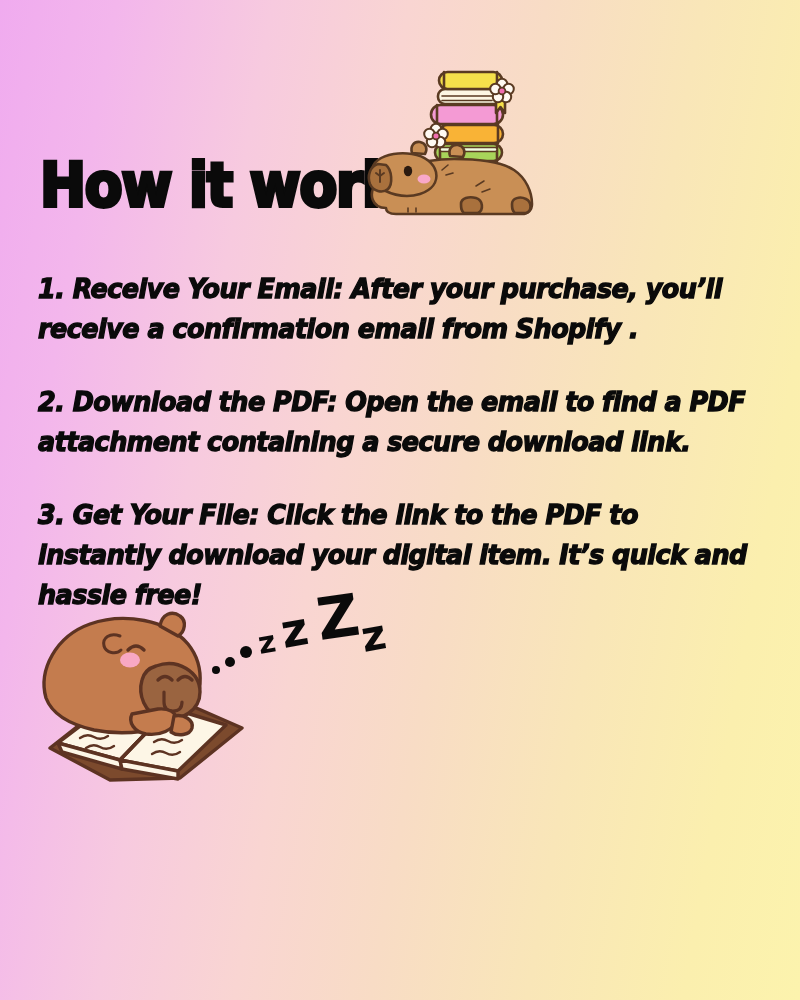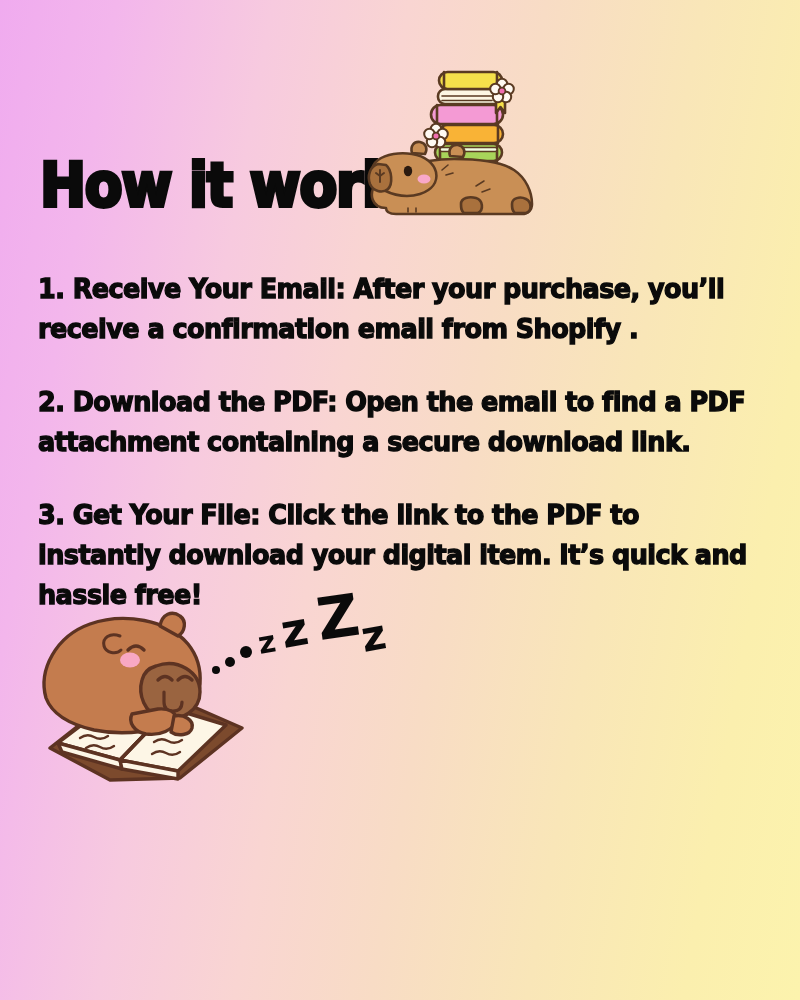--- a/index.html
+++ b/index.html
@@ -29,21 +29,21 @@
     letter-spacing: -1.2px;
     color: #0a0a0a;
     line-height: 60px;
     transform: scaleY(1.12) scaleX(1.02);
     transform-origin: left top;
     -webkit-text-stroke: 3.5px #0a0a0a;
     paint-order: stroke fill;
   }
 
   
-  #steps { position:absolute; left:38px; top:268px; width:724px; }
+  #steps { position:absolute; left:38px; top:268px; width:724px;font-style:italic; }
   .step {
     font-family: "DejaVu Sans", sans-serif;
     font-weight: 900;
     font-size: 25.5px;
     line-height: 38px;
     color: #0a0a0a;
     letter-spacing: -0.55px;
     -webkit-text-stroke: 1.3px #0a0a0a;
     paint-order: stroke fill;
     margin-bottom: 37px;

